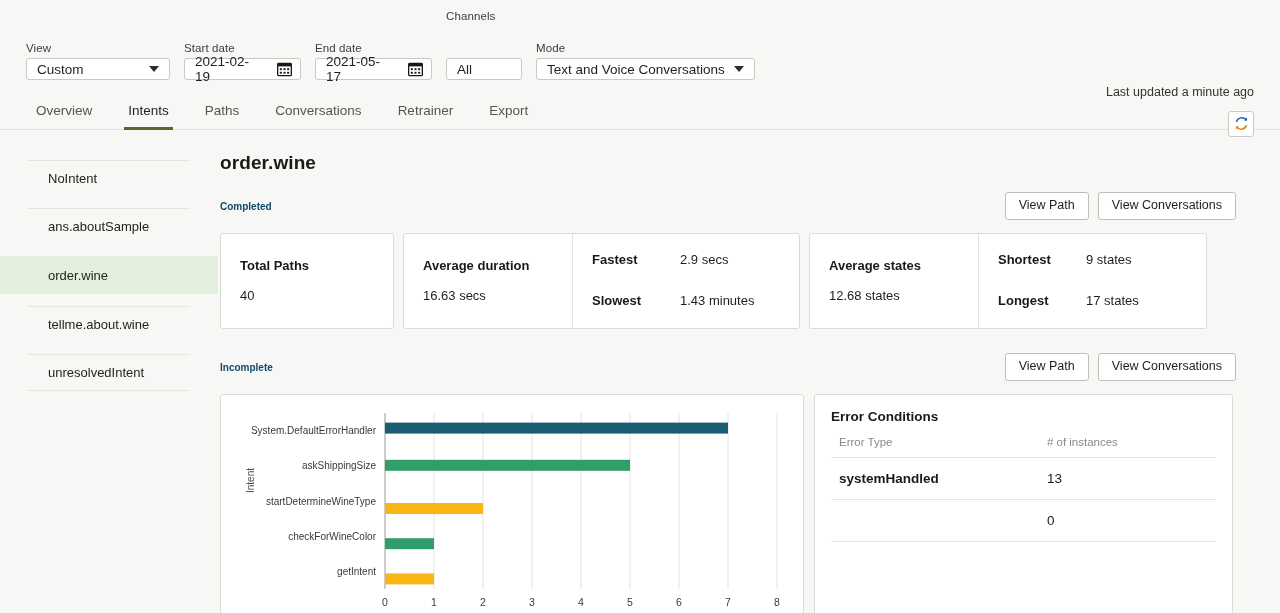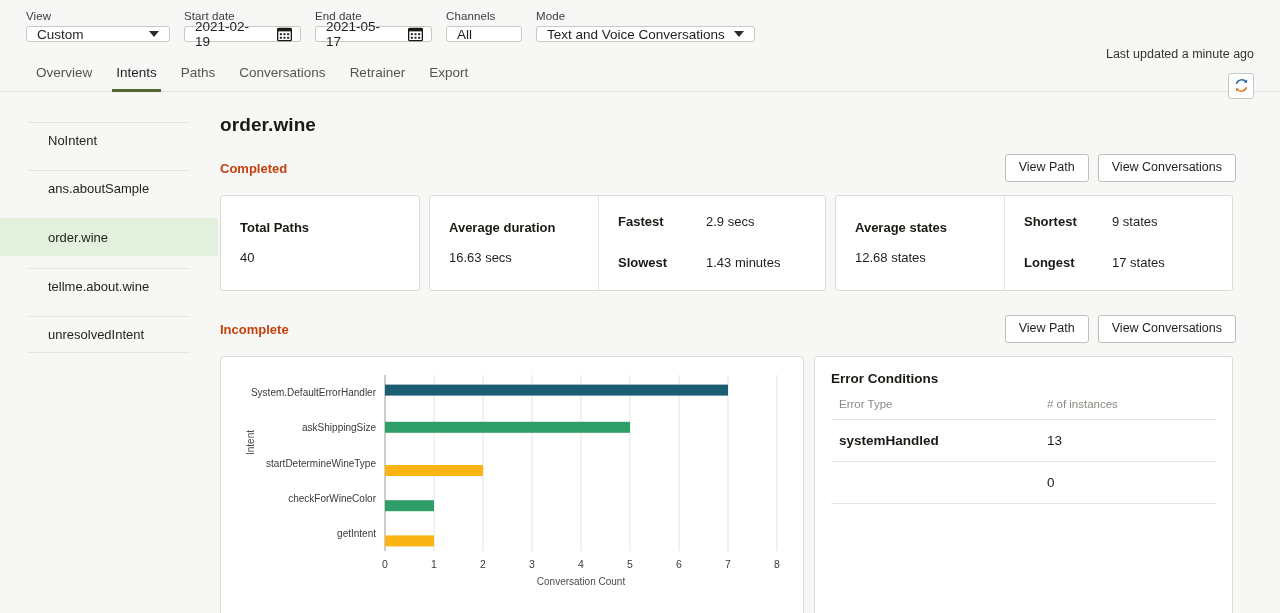--- a/index.html
+++ b/index.html
@@ -21,56 +21,56 @@
     background: #f7f7f5;
   }
   .field { display: flex; flex-direction: column; }
   .field-label {
     font-size: 11.5px;
     color: #3c3c3c;
     margin-bottom: 4px;
     letter-spacing: .1px;
   }
   .ctrl {
-    height: 16px;
+    height: 22px;
     background: #ffffff;
     border: 1px solid #c9c9c4;
     border-radius: 3px;
     display: flex;
     align-items: center;
     padding: 0 10px;
     font-size: 13.5px;
     color: #1f1f1f;
     cursor: pointer;
     position: relative;
   }
   .ctrl.view { width: 144px; justify-content: space-between; }
   .ctrl.date { width: 117px; justify-content: space-between; padding-right: 8px; gap: 24px; }
-  .ctrl.channels { width: 76px; }
+  .ctrl.channels { width: 76px; margin-top: 32px; }
   .ctrl.mode { width: 219px; justify-content: space-between; }
   .caret {
     width: 0; height: 0;
     border-left: 5px solid transparent;
     border-right: 5px solid transparent;
     border-top: 6px solid #2c2c2c;
     margin-left: 8px;
     flex: none;
   }
   .cal-icon { width: 15px; height: 16px; flex: none; }
 
   
   .tabbar {
     display: flex;
     align-items: center;
     padding: 0 26px;
     border-bottom: 1px solid #e2e2de;
     height: 38px;
     position: relative;
   }
-  .tabs { display: flex; align-items: flex-end; height: 100%; gap: 4px; }
+  .tabs { display: flex; align-items: flex-end; height: 100%; gap: 16px; }
   .tab {
     font-size: 13.5px;
     color: #55554f;
     padding: 0 10px;
     height: 100%;
     display: flex;
     align-items: center;
     position: relative;
     cursor: pointer;
     white-space: nowrap;
@@ -147,23 +147,23 @@
     margin-bottom: 18px;
     letter-spacing: .1px;
   }
   .section-head {
     display: flex;
     align-items: center;
     margin-bottom: 13px;
     min-height: 28px;
   }
   .section-title {
-    font-size: 13px;
+    font-size: 10px;
     font-weight: bold;
-    color: #c2410c;
+    color: #0c4a6e;
   }
   .section-actions { margin-left: auto; display: flex; gap: 9px; }
   .btn {
     border: 1px solid #bfbfba;
     background: #fff;
     border-radius: 3px;
     font-size: 12.5px;
     color: #1f1f1f;
     padding: 6px 13px;
     cursor: pointer;
@@ -174,21 +174,21 @@
 
   
   .cards-row { display: flex; gap: 9px; margin-bottom: 24px; }
   .card {
     background: #fff;
     border: 1px solid #dcdcd6;
     border-radius: 3px;
     display: flex;
     padding: 0;
   }
-  .card.total { width: 200px; }
+  .card.total { width: 174px; }
   .card.duration { width: 397px; }
   .card.states { width: 398px; }
   .card-col {
     padding: 18px 0 20px 19px;
     display: flex;
     flex-direction: column;
     justify-content: center;
   }
   .card-col.w1 { width: 100%; }
   .card-col.dur-left { width: 168px; }

